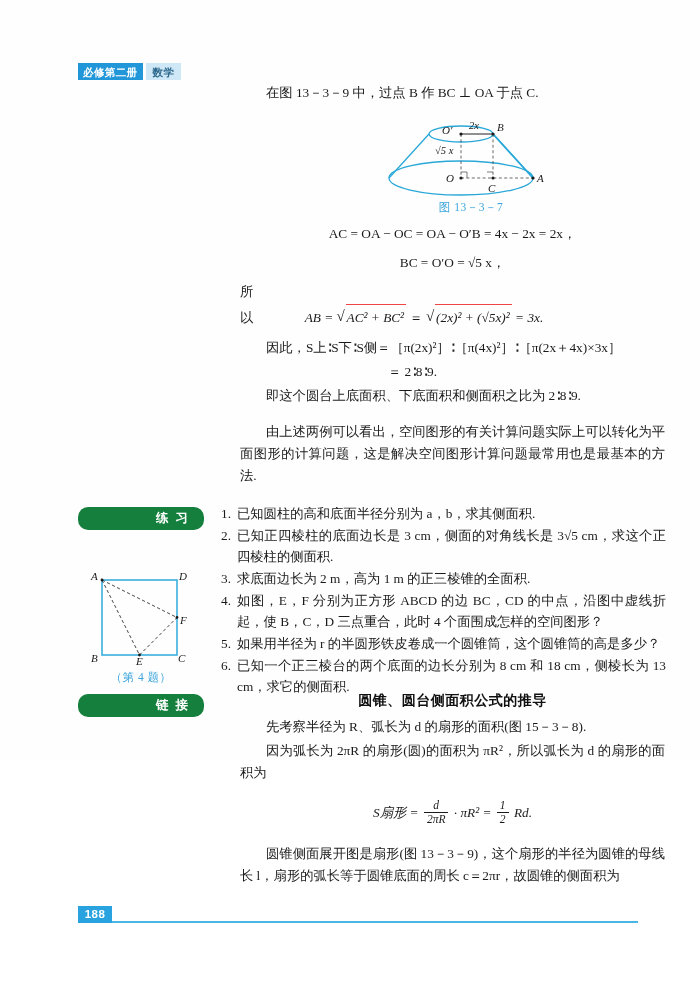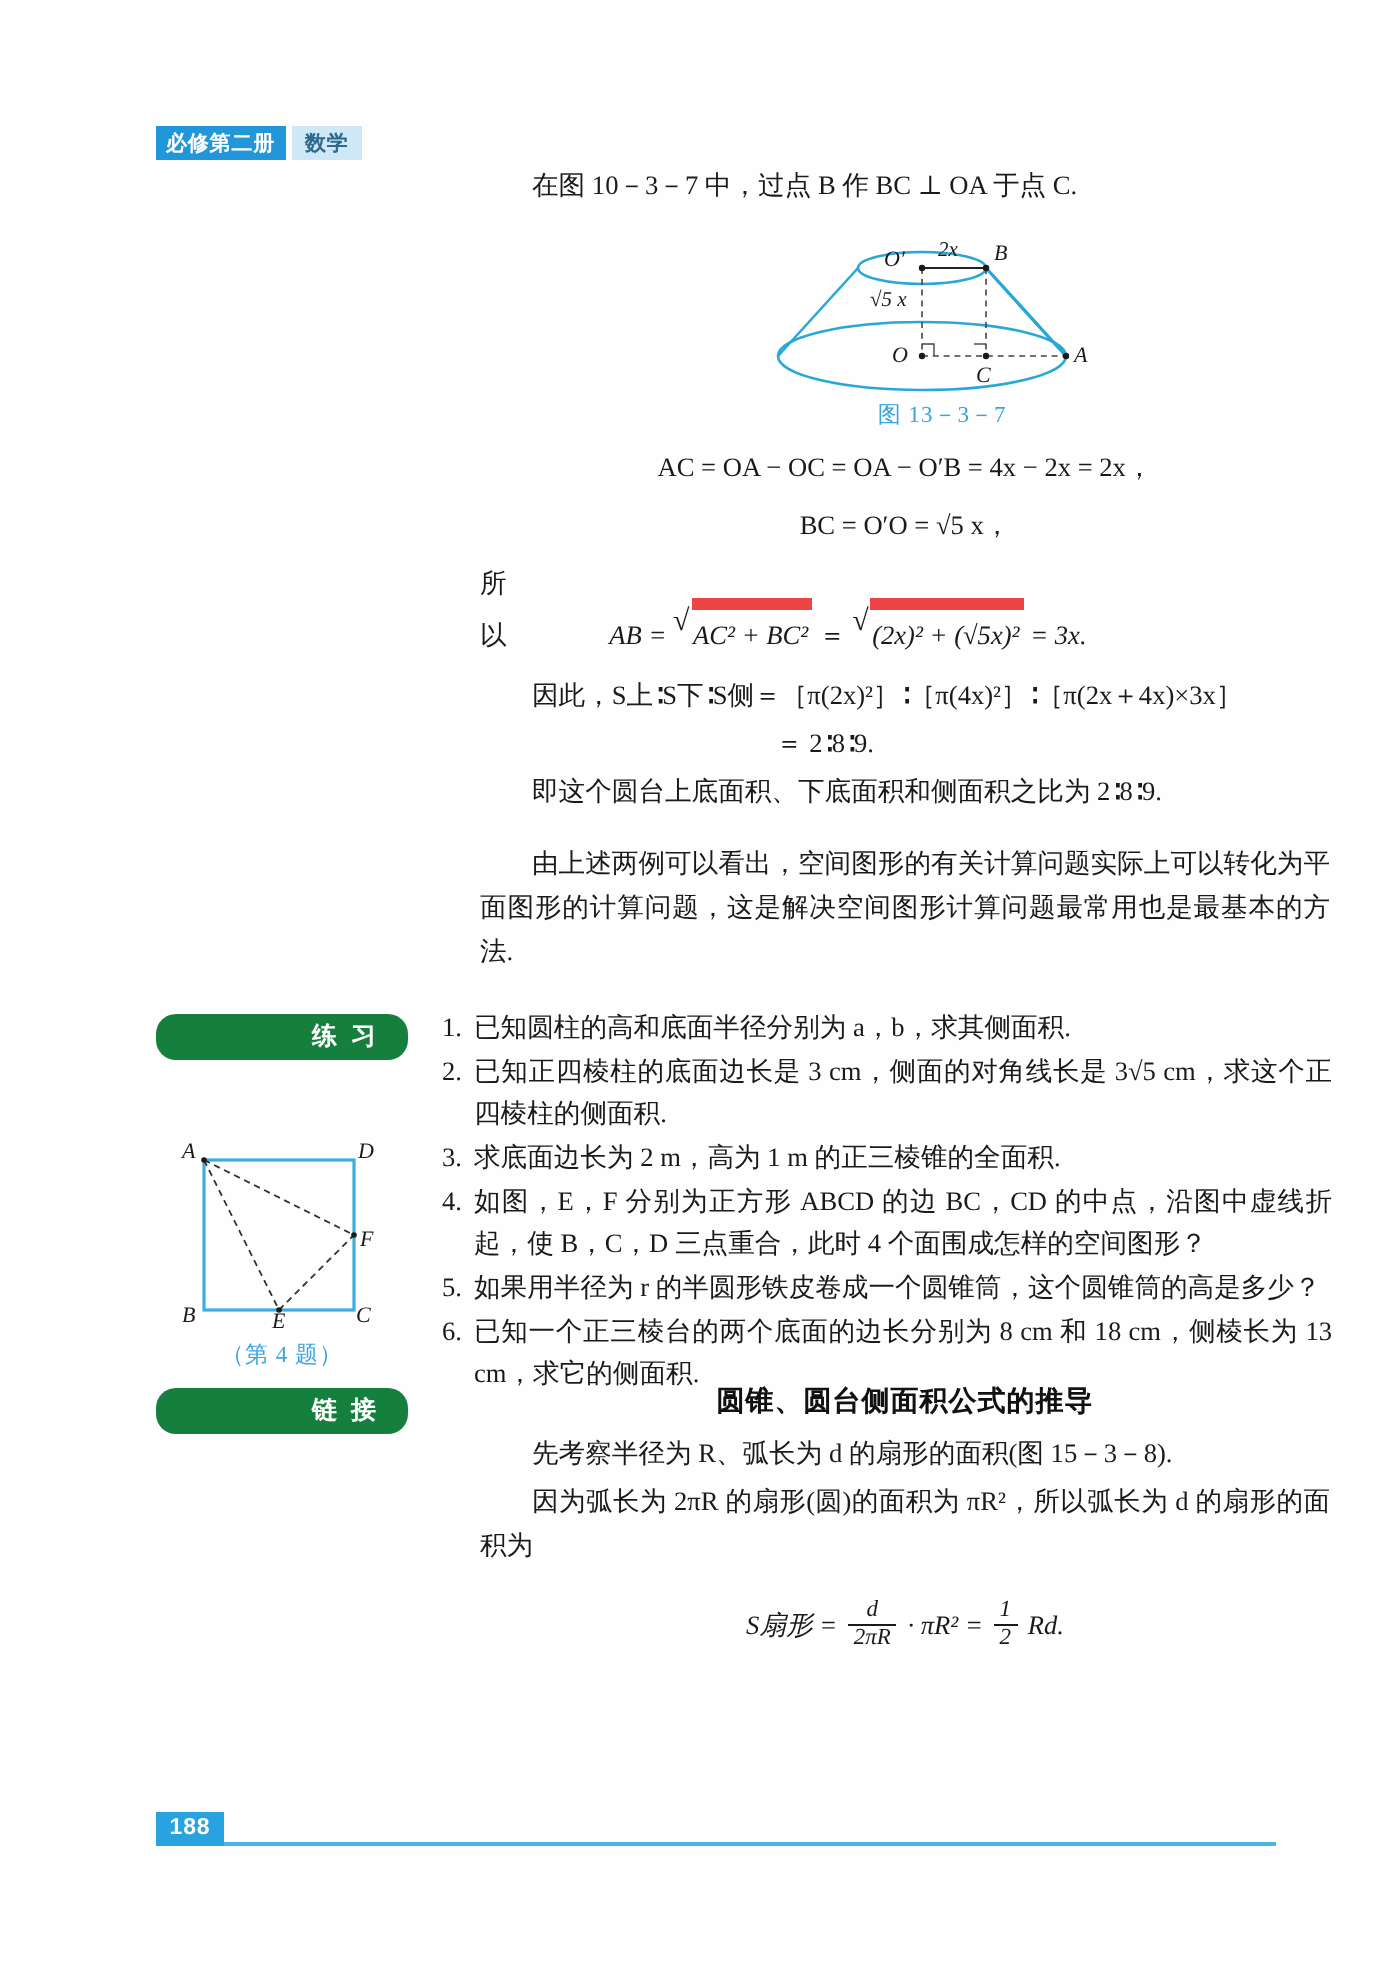--- a/index.html
+++ b/index.html
@@ -88,21 +88,21 @@
     padding-left: 9px;
   }
   .sqrt::before {
     content: "\221A";
     position: absolute;
     left: 0; top: -1px;
     font-size: 15px;
   }
   .sqrt > .rad {
     display: inline-block;
-    border-top: 6px solid #ef4444;
+    border-top: 1px solid #ef4444;
     padding: 0 2px 0 1px;
   }
 
   
   .frac {
     display: inline-block;
     vertical-align: middle;
     text-align: center;
     font-size: 11.5px;
     line-height: 13px;
@@ -226,21 +226,21 @@
 <body>
 
 <div class="page">
 
   <div class="runhead">
     <span class="tag-a">必修第二册</span>
     <span class="tag-b">数学</span>
   </div>
 
   <div class="col" style="top:82px;">
-    <p class="para indent">在图 10－3－7 中，过点 B 作 BC ⊥ OA 于点 C.</p>
+    <p class="para indent">在图 13－3－9 中，过点 B 作 BC ⊥ OA 于点 C.</p>
   </div>
 
   <div class="fig1wrap">
     <svg width="210" height="100" viewBox="0 0 210 100">
 
       <ellipse cx="95" cy="66" rx="72" ry="17" fill="none" stroke="#29a8d8" stroke-width="1.3"></ellipse>
 
       <ellipse cx="95" cy="22" rx="32" ry="8" fill="none" stroke="#29a8d8" stroke-width="1.3"></ellipse>
 
       <line x1="23" y1="66" x2="63" y2="22" stroke="#29a8d8" stroke-width="1.3"></line>
@@ -358,20 +358,21 @@
         <span class="den math">2πR</span>
       </span>
       <span class="math">· πR² =</span>
       <span class="frac">
         <span class="num math">1</span>
         <span class="den math">2</span>
       </span>
       <span class="math">Rd.</span>
     </div>
 
+    <p class="para indent">圆锥侧面展开图是扇形(图 13－3－9)，这个扇形的半径为圆锥的母线长 l，扇形的弧长等于圆锥底面的周长 c＝2πr，故圆锥的侧面积为</p>
   </div>
 
   <div class="footer">
     <div class="pagenum">188</div>
     <div class="footrule"></div>
   </div>
 
 </div>
 
 </body></html>

